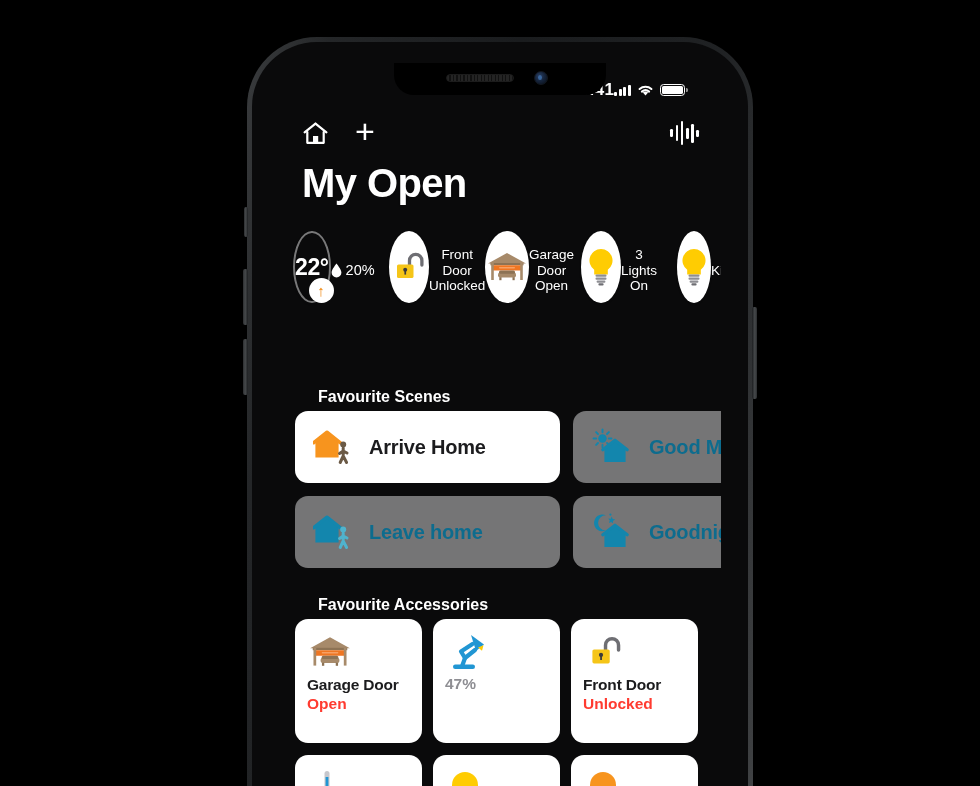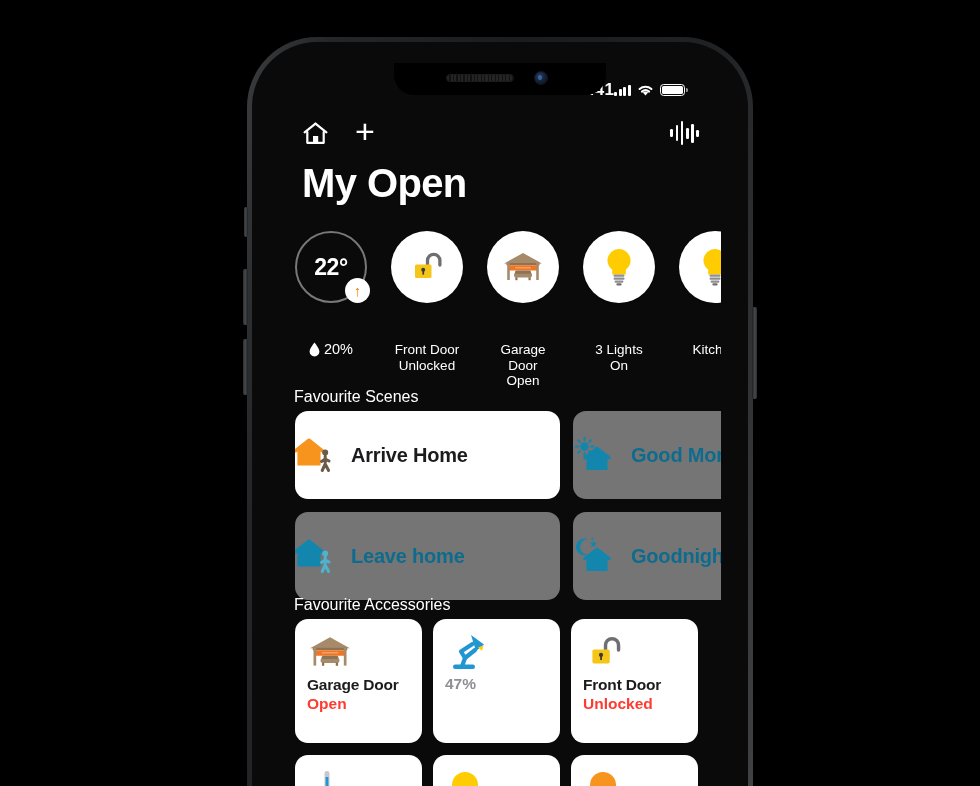--- a/index.html
+++ b/index.html
@@ -198,24 +198,22 @@
     right: 0;
     display: flex;
     gap: 20px;
     padding-left: 15px;
     z-index: 18;
   }
   .status-item {
     width: 76px;
     flex: 0 0 76px;
     display: flex;
-    flex-direction: column;
     align-items: center;
     cursor: pointer;
-    gap: 32px;
   }
   .status-circle {
     width: 72px; height: 72px;
     border-radius: 50%;
     background: #ffffff;
     display: flex;
     align-items: center;
     justify-content: center;
     position: relative;
     box-shadow: 0 1px 3px rgba(0,0,0,.08);
@@ -249,46 +247,46 @@
     color: #fff;
     display: flex;
     align-items: center;
     gap: 4px;
     font-weight: 400;
   }
 
   
   .section-title {
     position: absolute;
-    left: 16px;
+    left: 40px;
     font-size: 16px;
-    font-weight: normal;
+    font-weight: bold;
     color: #ffffff;
     z-index: 15;
   }
   #scenes-title { top: 325px; }
   #accessories-title { top: 533px; }
 
   
   #scenes-grid {
     position: absolute;
     top: 348px;
     left: 17px;
     width: 460px;
     display: grid;
     grid-template-columns: 265px 265px;
     gap: 13px 13px;
     z-index: 14;
   }
   .scene-card {
-    height: 88px;
+    height: 72px;
     border-radius: 13px;
     display: flex;
     align-items: center;
-    padding: 0 0;
+    padding: 0 18px;
     gap: 14px;
     background: rgba(255,255,255,.44);
     cursor: pointer;
     overflow: hidden;
   }
   .scene-card.active { background: #ffffff; }
   .scene-label {
     font-size: 20px;
     font-weight: bold;
     color: #0d6c8e;

